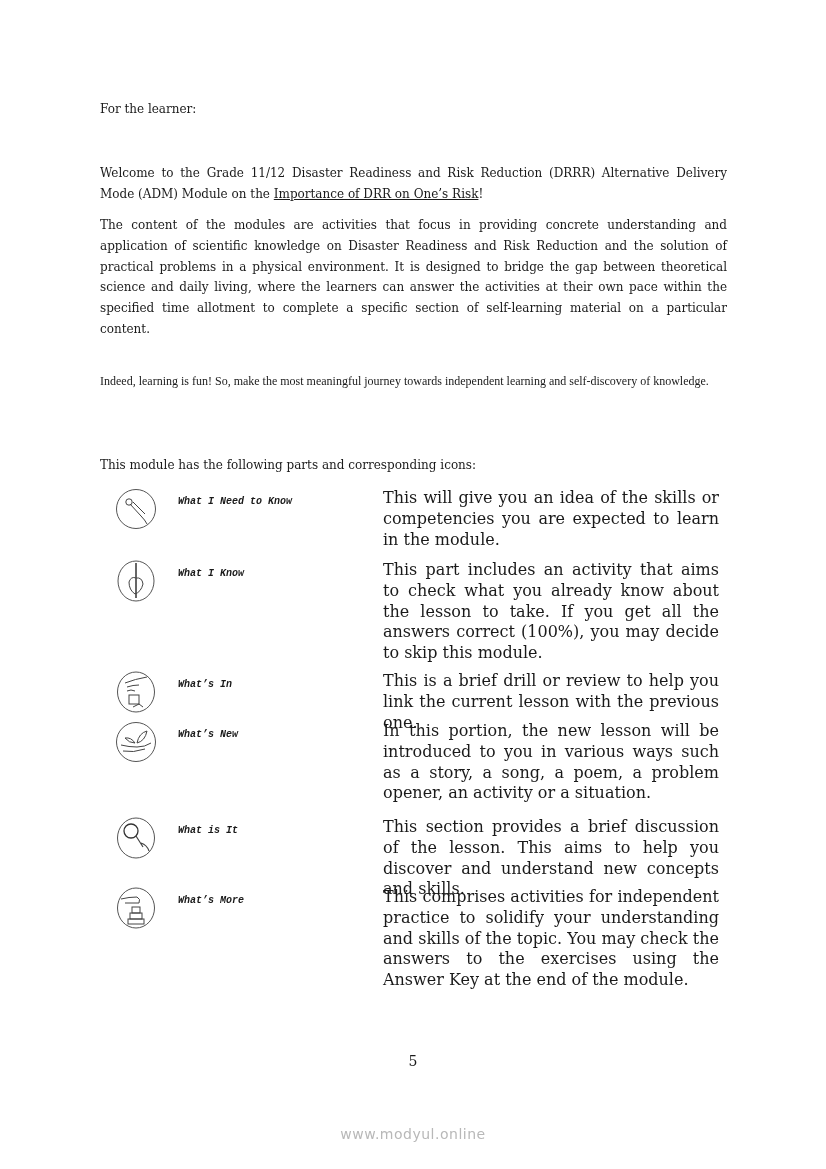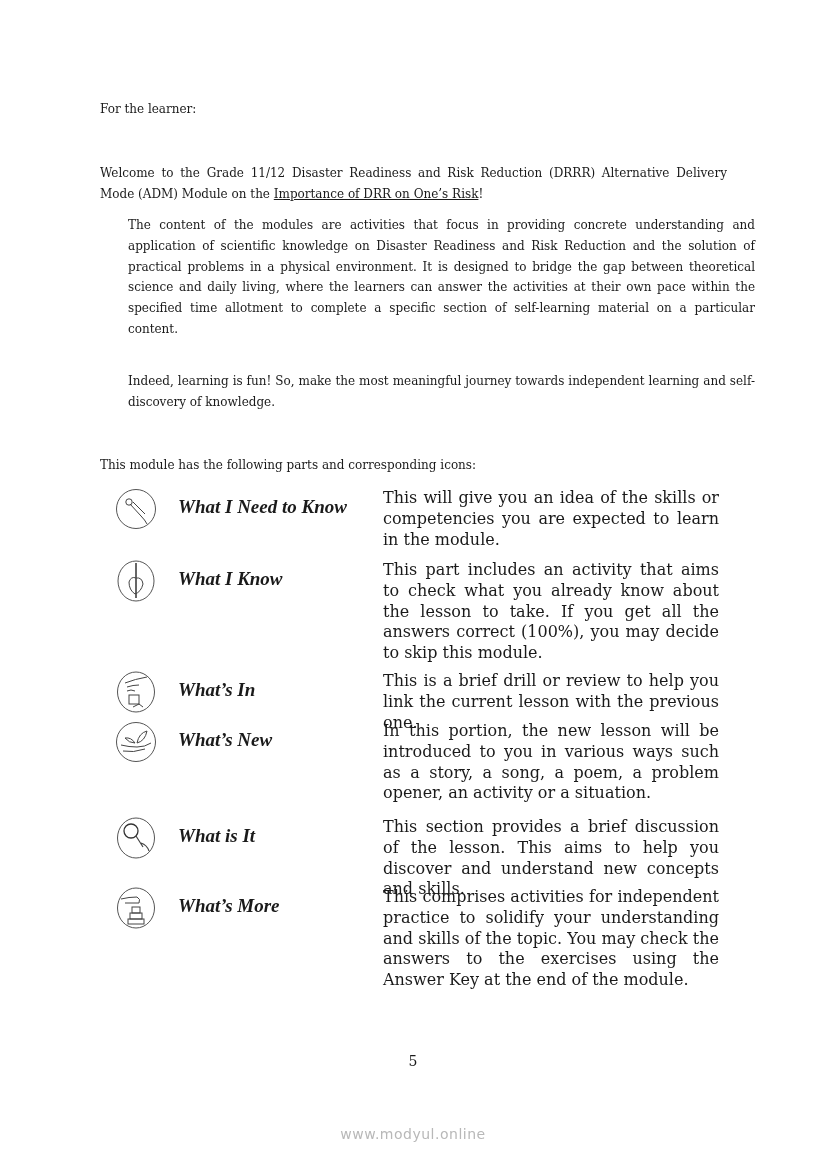--- a/index.html
+++ b/index.html
@@ -1,44 +1,44 @@
 <!DOCTYPE html>
 <html><head>
   <meta charset="utf-8">
   <style>
     html, body { margin: 0; padding: 0; background: #ffffff; }
     body { width: 826px; height: 1169px; position: relative; overflow: hidden;
       font-family: "DejaVu Serif", "Liberation Serif", serif; color: #1a1a1a; }
     .page { position: absolute; left: 100px; top: 0; width: 627px; }
     .p { position: absolute; left: 0; width: 627px; font-size: 12px; line-height: 20.8px; text-align: justify; margin: 0; }
-    .p.last-left { text-align-last: left; margin-left: 28px; }
+    .p.last-left { text-align-last: left; }
     .u { text-decoration: underline; }
     .row { position: absolute; left: 0; width: 627px; }
     .icon { position: absolute; left: 15px; top: 0; width: 42px; height: 42px; }
     .icon svg { width: 42px; height: 42px; display: block; }
     .part-label { position: absolute; left: 78px; top: 8px; font-weight: bold; font-style: italic;
-      font-size: 19px; font-family: Liberation Serif, serif; white-space: nowrap; }
+      font-size: 10px; font-family: Liberation Mono, monospace; white-space: nowrap; }
     .part-desc { position: absolute; left: 283px; top: 0; width: 336px; font-size: 16px; line-height: 20.8px;
       text-align: justify; text-align-last: left; margin: 0; }
     .pagenum { position: absolute; left: 0; width: 826px; top: 1053px; text-align: center; font-size: 14px; }
     .watermark { position: absolute; left: 0; width: 826px; top: 1126px; text-align: center;
       font-family: "DejaVu Sans", sans-serif; font-size: 14px; color: #b8b8b8; letter-spacing: 0.5px; }
   </style>
 </head>
 <body>
 
 <div class="page">
 
   <p class="p" style="top:99px;">For the learner:</p>
 
   <p class="p" style="top:163px;"><span>Welcome to the Grade 11/12 Disaster Readiness and Risk Reduction (DRRR) Alternative Delivery Mode (ADM) Module on the </span><span class="u">Importance of DRR on One’s Risk</span><span>!</span></p>
 
   <p class="p last-left" style="top:215px;">The content of the modules are activities that focus in providing concrete understanding and application of scientific knowledge on Disaster Readiness and Risk Reduction and the solution of practical problems in a physical environment. It is designed to bridge the gap between theoretical science and daily living, where the learners can answer the activities at their own pace within the specified time allotment to complete a specific section of self-learning material on a particular content.</p>
 
-  <p class="p last-left" style="top:371px;">Indeed, learning is fun! So, make the most meaningful journey towards independent learning and self-discovery of knowledge.</p>
+  <p class="p last-left" style="top:371px;font-family:Liberation Serif, serif;">Indeed, learning is fun! So, make the most meaningful journey towards independent learning and self-discovery of knowledge.</p>
 
   <p class="p" style="top:455px;">This module has the following parts and corresponding icons:</p>
 
   <div class="row" style="top:488px;">
     <div class="icon">
       <svg viewBox="0 0 42 42">
           <circle cx="21" cy="21" r="19.5" fill="none" stroke="#555" stroke-width="1"></circle>
         <circle cx="14" cy="14" r="3.2" fill="none" stroke="#444" stroke-width="1"></circle>
         <path d="M15 16 L26 28 Q30 32 32 36 M18 14 Q24 20 30 26" fill="none" stroke="#444" stroke-width="1"></path>
         </svg>

